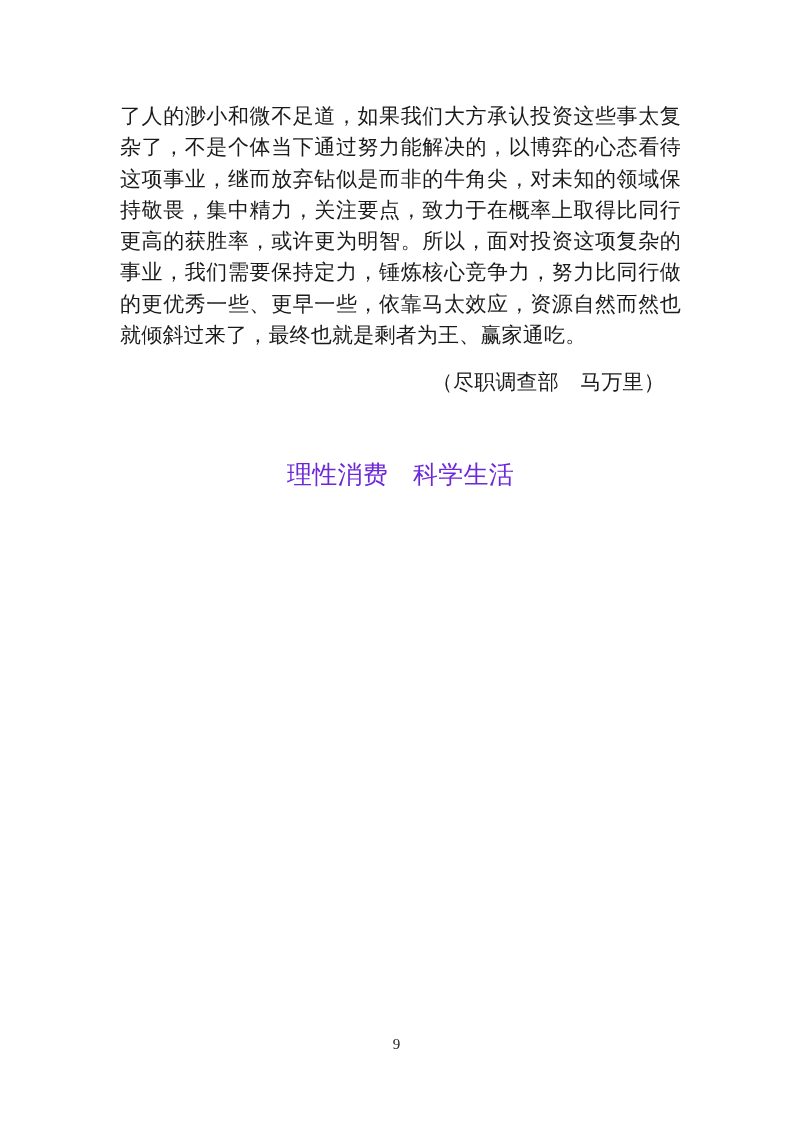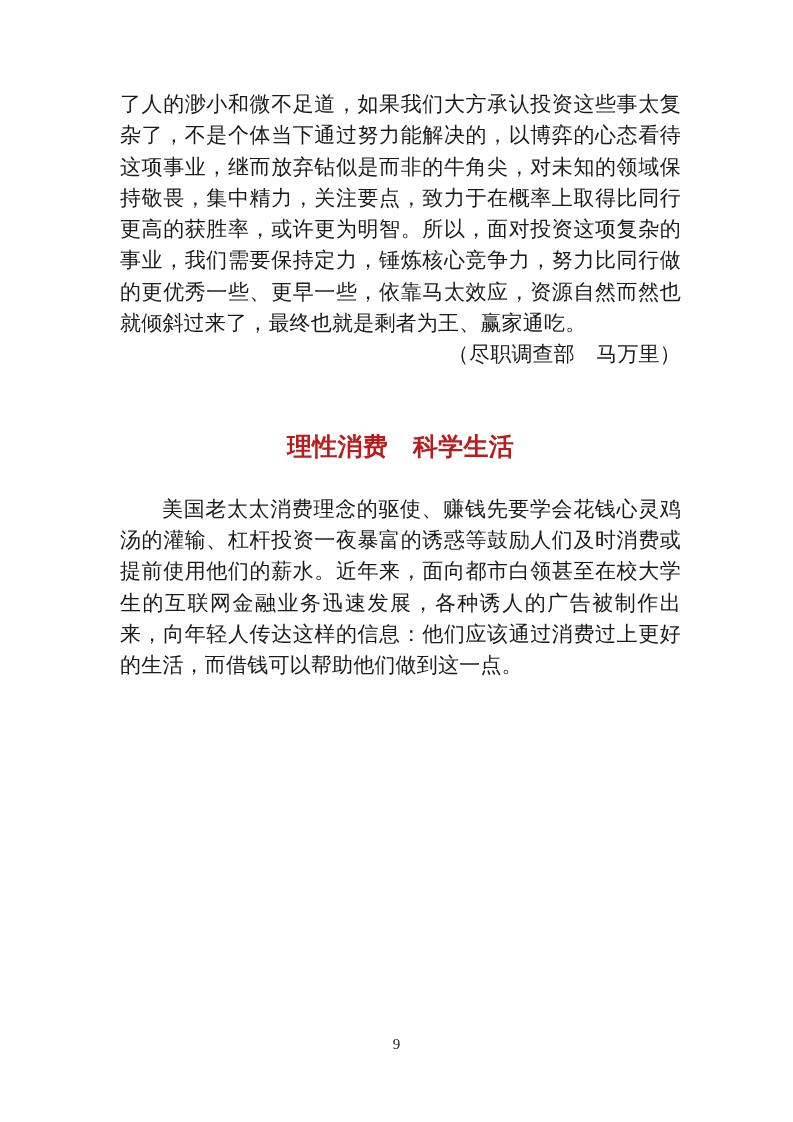--- a/index.html
+++ b/index.html
@@ -12,53 +12,53 @@
     width: 793px;
     height: 1122px;
     background: #ffffff;
     color: #1a1a1a;
     font-family: "Liberation Serif", "DejaVu Serif", serif;
     overflow: hidden;
   }
   .body-text {
     position: absolute;
     left: 120px;
-    top: 89px;
+    top: 101px;
     width: 561px;
     font-size: 21px;
     line-height: 31.3px;
     text-align: justify;
     text-justify: inter-character;
     letter-spacing: 0.2px;
   }
   .para {
     margin: 0;
   }
   .para.indent {
     text-indent: 2em;
   }
   
   .para.continues {
     text-align-last: justify;
   }
   .attribution {
-    margin: 0;
+    margin: 16px;
     text-align: right;
     text-align-last: right;
   }
   .article-title {
     font-family: "Liberation Sans", "DejaVu Sans", sans-serif;
-    font-weight: bold;
+    font-weight: normal;
     font-size: 25px;
     line-height: 36px;
     text-align: center;
     text-align-last: center;
     text-indent: 0;
     margin: 57px 0 30px 0;
-    color: #b91c1c;
+    color: #6d28d9;
   }
   .page-number {
     position: absolute;
     left: 0;
     top: 1034px;
     width: 100%;
     text-align: center;
     font-size: 15px;
     line-height: 20px;
     color: #222222;
@@ -71,20 +71,19 @@
 
   <div class="body-text">
 
     <p class="para">了人的渺小和微不足道，如果我们大方承认投资这些事太复杂了，不是个体当下通过努力能解决的，以博弈的心态看待这项事业，继而放弃钻似是而非的牛角尖，对未知的领域保持敬畏，集中精力，关注要点，致力于在概率上取得比同行更高的获胜率，或许更为明智。所以，面对投资这项复杂的事业，我们需要保持定力，锤炼核心竞争力，努力比同行做的更优秀一些、更早一些，依靠马太效应，资源自然而然也就倾斜过来了，最终也就是剩者为王、赢家通吃。</p>
 
     <p class="attribution">（尽职调查部　马万里）</p>
 
     <h1 class="article-title">理性消费　科学生活</h1>
 
 
-    <p class="para indent">美国老太太消费理念的驱使、赚钱先要学会花钱心灵鸡汤的灌输、杠杆投资一夜暴富的诱惑等鼓励人们及时消费或提前使用他们的薪水。近年来，面向都市白领甚至在校大学生的互联网金融业务迅速发展，各种诱人的广告被制作出来，向年轻人传达这样的信息：他们应该通过消费过上更好的生活，而借钱可以帮助他们做到这一点。</p>
 
 
   </div>
 
   <div class="page-number">9</div>
 
 </div>
 
 </body></html>

